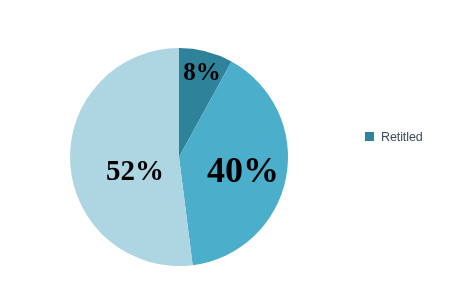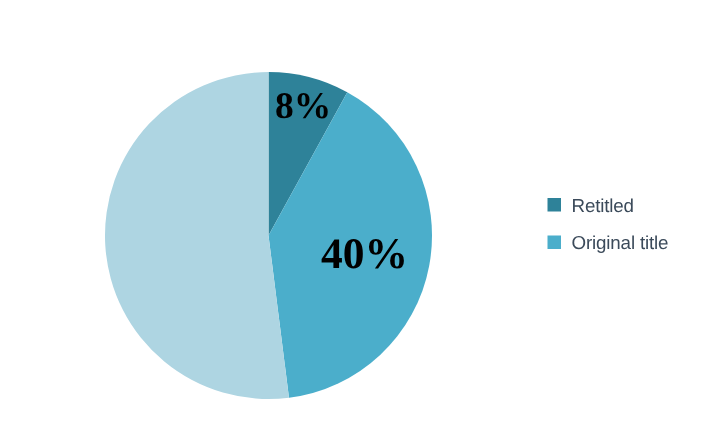--- a/index.html
+++ b/index.html
@@ -37,21 +37,21 @@
     transform: translate(-50%, -50%);
   }
   #label-retitled {
     left: 202px;
     top: 71px;
     font-size: 25px;
   }
   #label-original {
     left: 243px;
     top: 170px;
-    font-size: 29px;
+    font-size: 36px;
   }
   #label-translated {
     left: 135px;
     top: 170px;
     font-size: 29px;
   }
   #legend {
     position: absolute;
     left: 365px;
     top: 124px;
@@ -87,29 +87,26 @@
       <path id="slice-0" d="M 179 157 L 179.00 48.00 A 109 109 0 0 1 231.51 61.48 Z" fill="#2E8299"></path>
       <path id="slice-1" d="M 179 157 L 231.51 61.48 A 109 109 0 0 1 192.66 265.14 Z" fill="#4BAECB"></path>
       <path id="slice-2" d="M 179 157 L 192.66 265.14 A 109 109 0 1 1 179.00 48.00 Z" fill="#AED5E2"></path>
     </g>
   </svg>
 
   <div class="slice-label" id="label-retitled">8%</div>
 
   <div class="slice-label" id="label-original">40%</div>
 
+  <div class="slice-label" id="label-translated">52%</div>
 
   <div id="legend">
 
     <div class="legend-item">
       <span class="legend-swatch" id="swatch-0" style="background: rgb(46, 130, 153);"></span>
       <span class="legend-label">Retitled</span>
     </div>
 
-    <div class="legend-item">
-      <span class="legend-swatch" id="swatch-1" style="background: rgb(75, 174, 203);"></span>
-      <span class="legend-label">Original title</span>
-    </div>
 
 
   </div>
 
 </div>
 
 </body></html>

